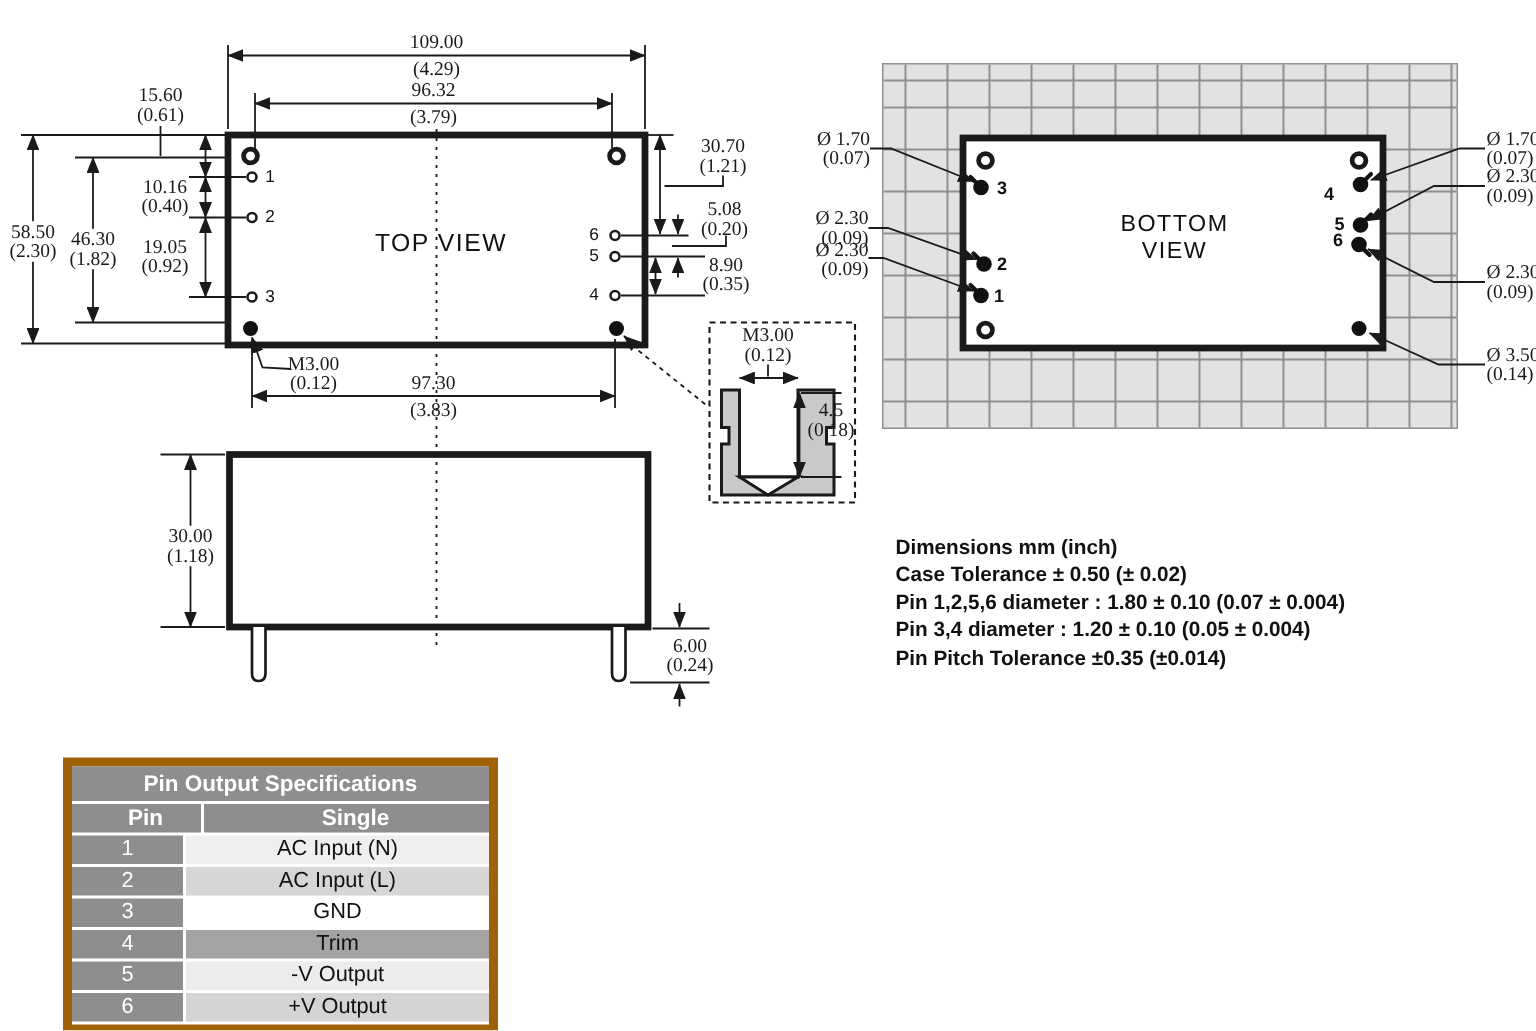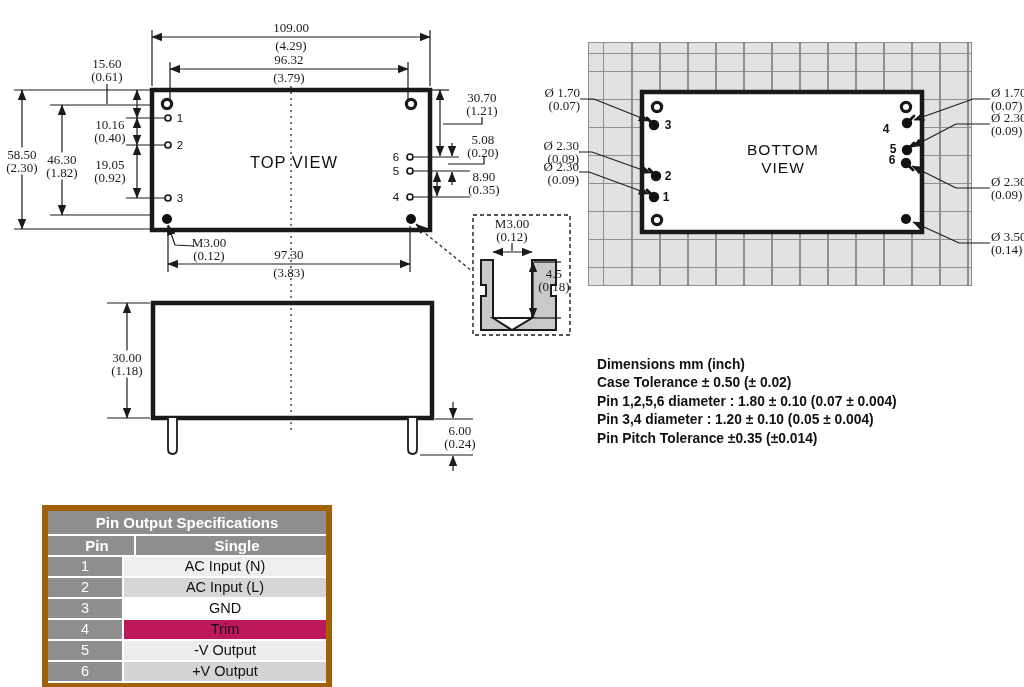--- a/index.html
+++ b/index.html
@@ -317,21 +317,21 @@
     <div class="row">
       <div class="cpin" style="background: rgb(142, 142, 144);">2</div>
       <div class="cval" style="background: rgb(214, 214, 214);">AC Input (L)</div>
     </div>
     <div class="row">
       <div class="cpin" style="background: rgb(142, 142, 144);">3</div>
       <div class="cval" style="background: rgb(255, 255, 255);">GND</div>
     </div>
     <div class="row">
       <div class="cpin" style="background: rgb(142, 142, 144);">4</div>
-      <div class="cval" style="background: #be185d;">Trim</div>
+      <div class="cval" style="background: #a3a3a3;">Trim</div>
     </div>
     <div class="row">
       <div class="cpin" style="background: rgb(142, 142, 144);">5</div>
       <div class="cval" style="background: rgb(236, 236, 236);">-V Output</div>
     </div>
     <div class="row" style="margin-bottom:2px">
       <div class="cpin" style="background: rgb(142, 142, 144);">6</div>
       <div class="cval" style="background: rgb(212, 212, 212);">+V Output</div>
     </div>
   </div>

